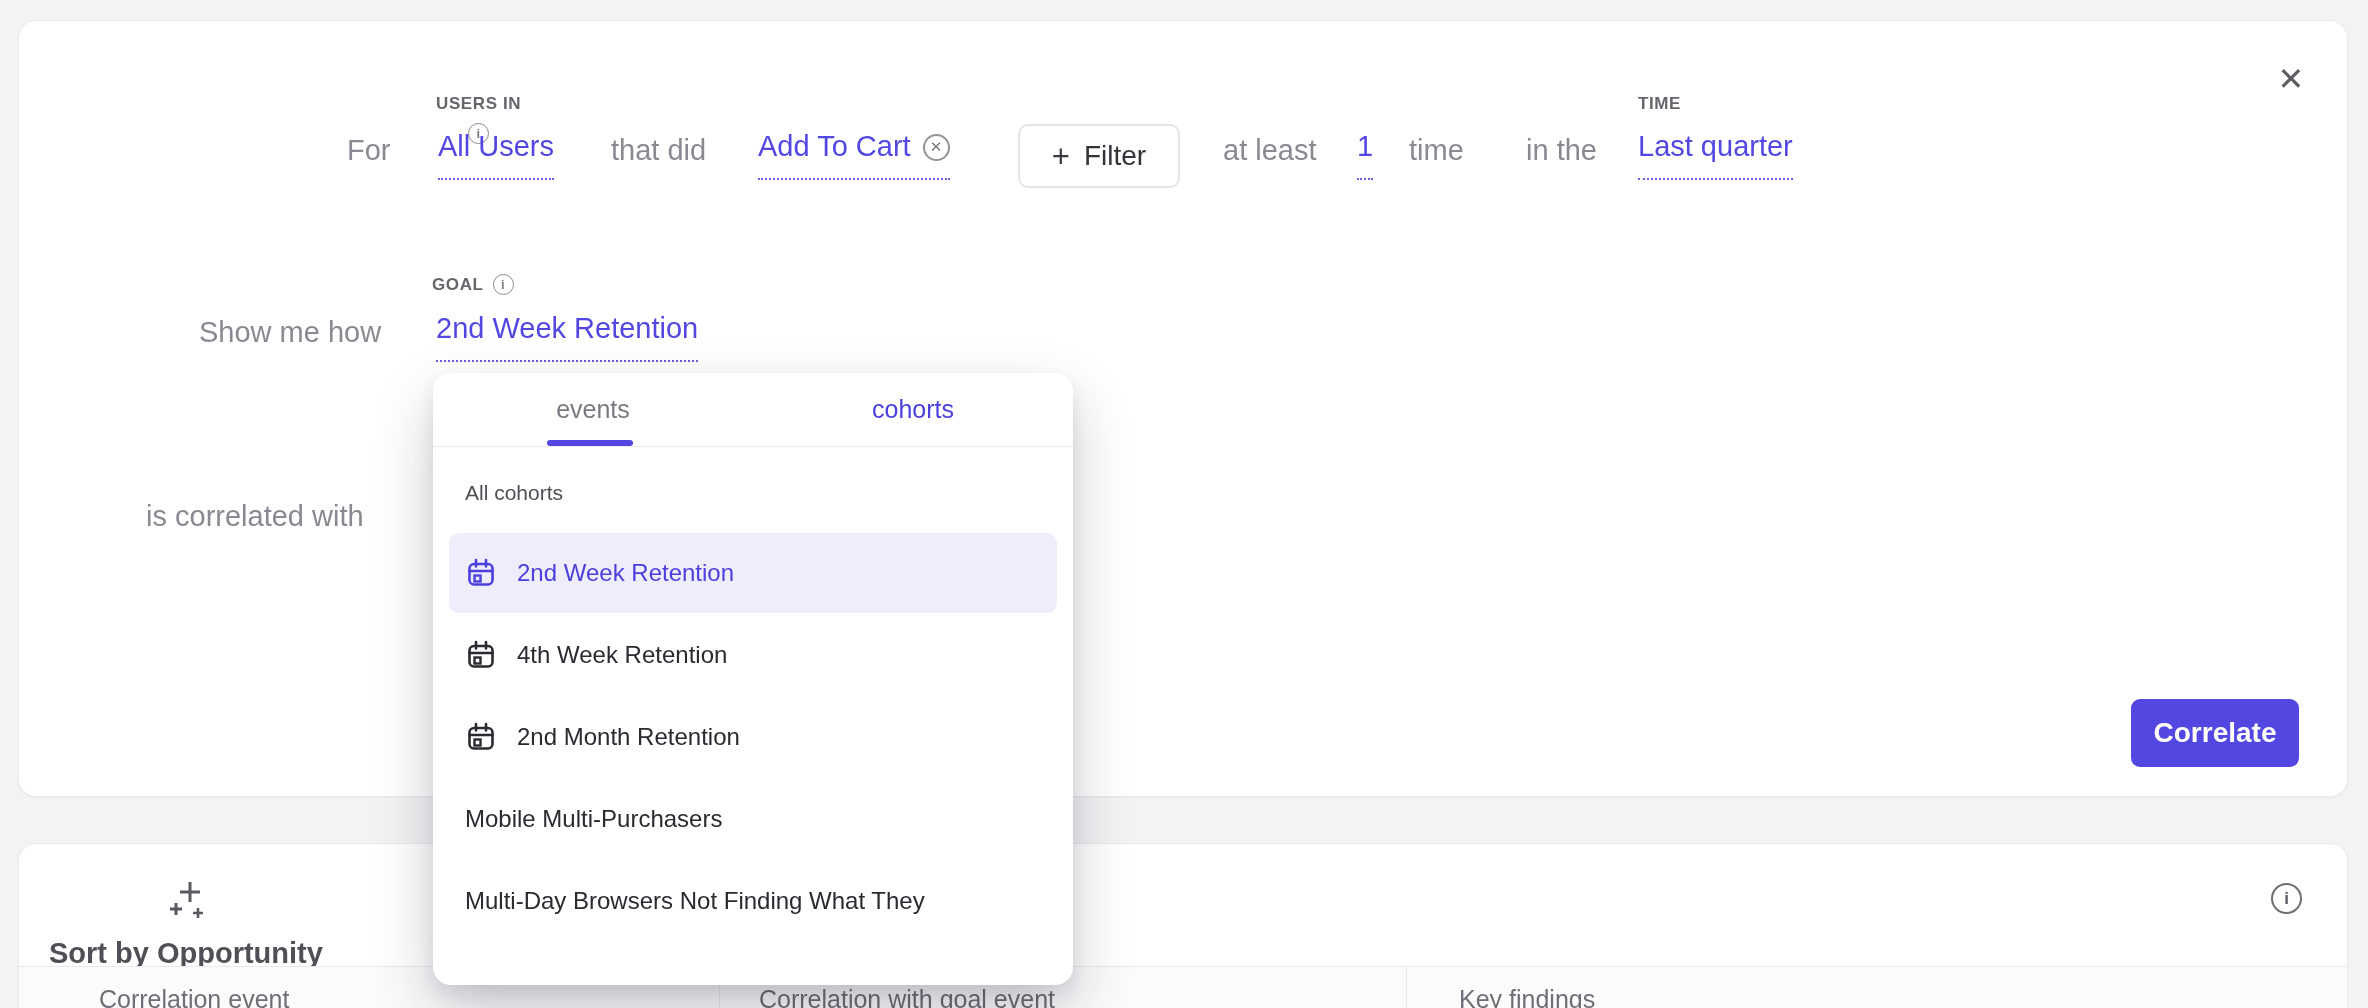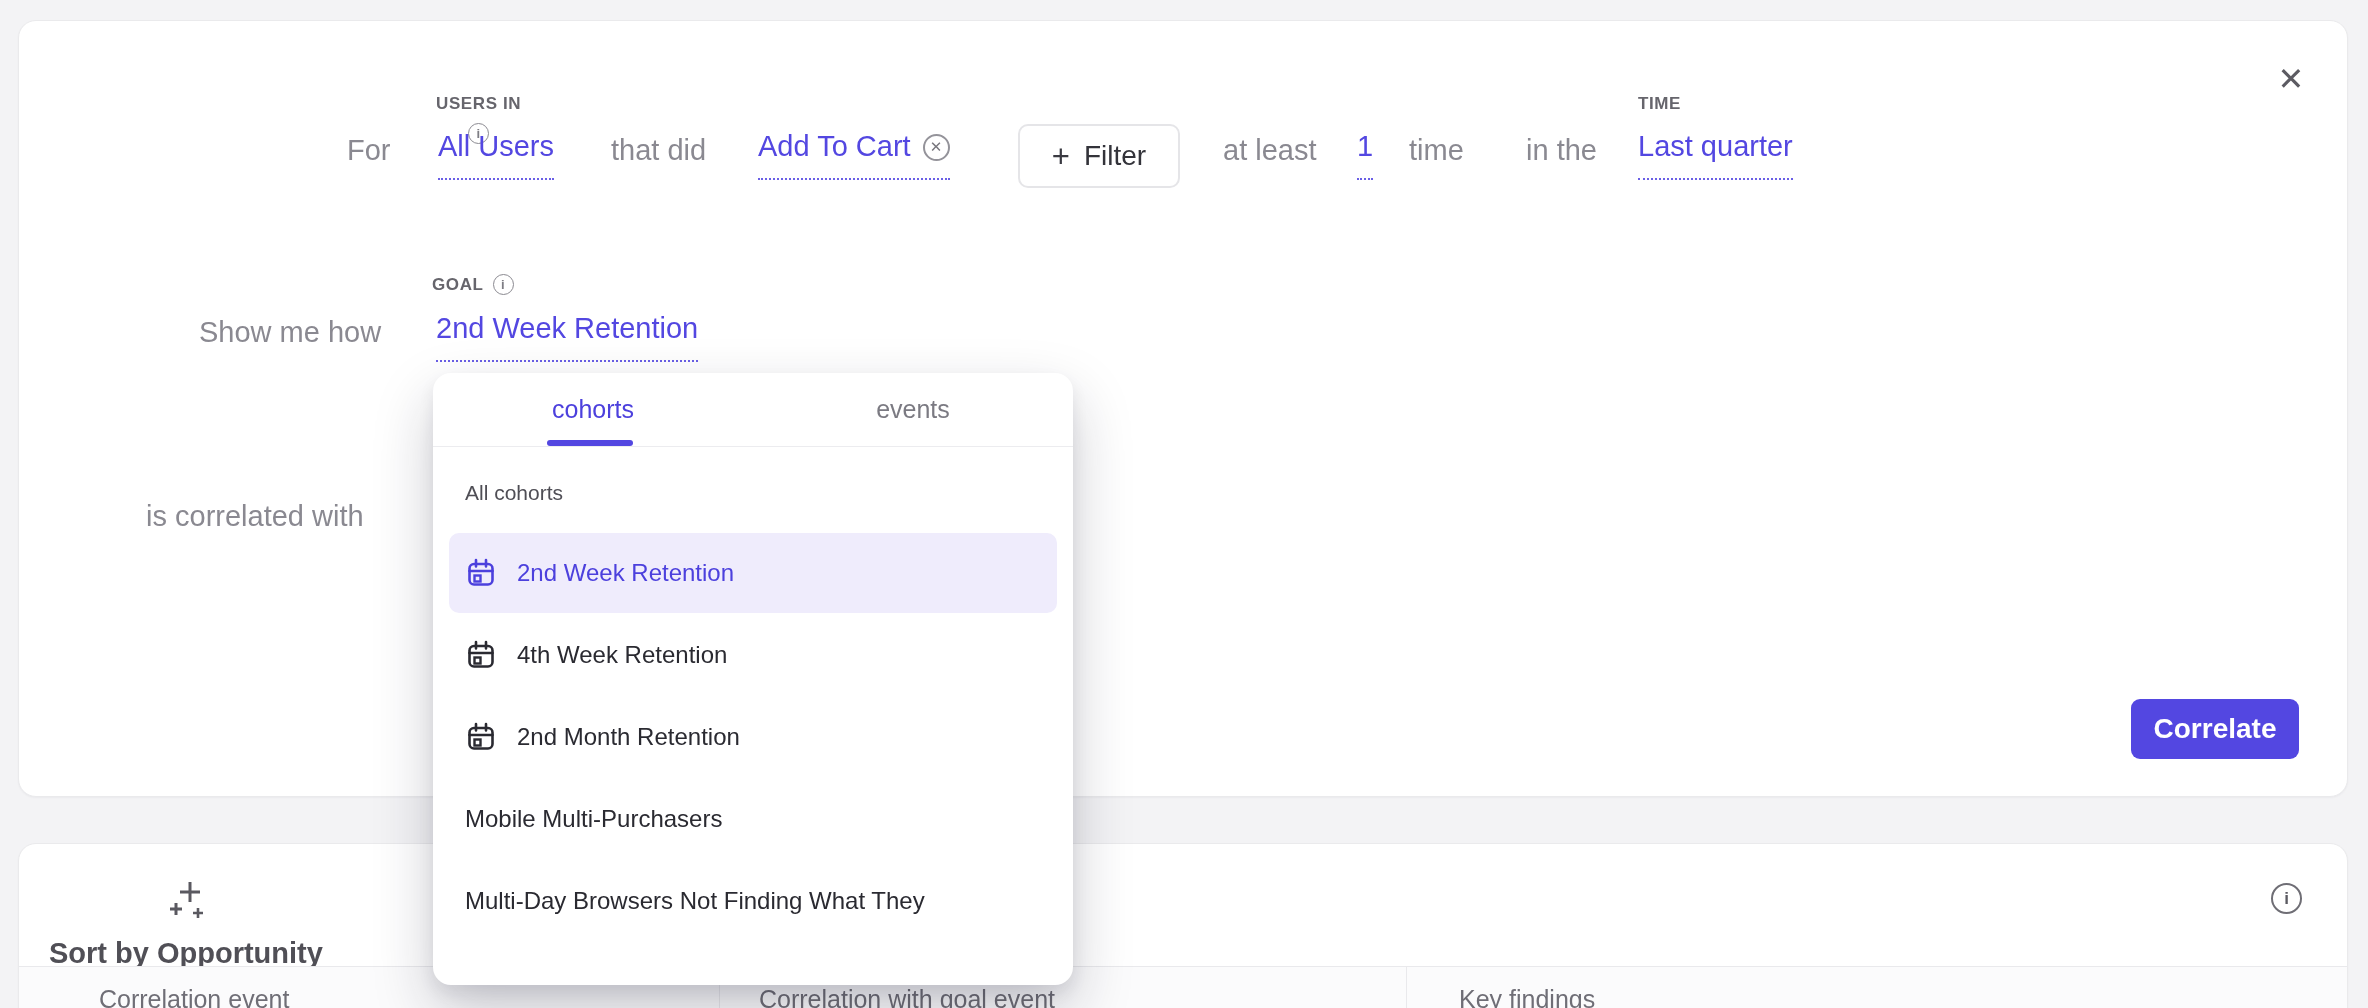--- a/index.html
+++ b/index.html
@@ -25,21 +25,21 @@
           display:inline-flex; align-items:center; justify-content:center;
           font-size:13px; font-weight:700; color:#7e7d84; flex:none; cursor:pointer; }
   .remove { width:27px; height:27px; border:2px solid #94939a; border-radius:50%;
             display:inline-flex; align-items:center; justify-content:center;
             color:#77767d; font-size:15px; position:relative; top:1px; cursor:pointer; }
   .filter-btn { left:999px; top:103px; width:162px; height:64px;
     border:2px solid #e5e5e8; border-radius:10px; background:#fff;
     display:flex; align-items:center; justify-content:center; gap:14px;
     font-size:28px; color:#33333a; font-family:inherit; cursor:pointer; }
   .plus-glyph { font-size:31px; color:#3a3a41; line-height:1; }
-  .correlate-btn { left:2112px; top:678px; width:168px; height:60px;
+  .correlate-btn { left:2112px; top:678px; width:168px; height:68px;
     background:#5347e1; color:#fff; border:none; border-radius:9px;
     font-size:28px; font-weight:600; font-family:inherit;
     display:flex; align-items:center; justify-content:center; cursor:pointer; }
   .close-x { left:2250px; top:36px; width:44px; height:44px; font-size:32px; color:#5c5b62;
     display:flex; align-items:center; justify-content:center; cursor:pointer; }
 
   
   .dropdown { position:absolute; left:433px; top:373px; width:640px; height:612px;
     background:#fff; border-radius:18px; overflow:hidden; z-index:10;
     box-shadow:0 8px 16px rgba(25,25,45,.08), 0 26px 60px rgba(25,25,45,.22); }
@@ -150,22 +150,22 @@
       <div class="vdiv" style="left:700px;"></div>
       <div class="vdiv" style="left:1387px;"></div>
       <div class="col-header" style="left:80px;">Correlation event</div>
       <div class="col-header" style="left:740px;">Correlation with goal event</div>
       <div class="col-header" style="left:1440px;">Key findings</div>
     </div>
   </div>
 
   <div class="dropdown">
     <div class="tabs">
+      <div class="tab tab-inactive">events</div>
       <div class="tab tab-active">cohorts</div>
-      <div class="tab tab-inactive">events</div>
       <div class="tab-bar"></div>
     </div>
 
     <div class="section-label">All cohorts</div>
 
     <div class="cohort-list">
 
       <div class="cohort-item selected">
         <svg class="cal" viewBox="0 0 32 32" fill="none" stroke="currentColor" stroke-width="2.6" stroke-linecap="round">
           <rect x="4.5" y="7" width="23" height="20.5" rx="4.5"></rect>

